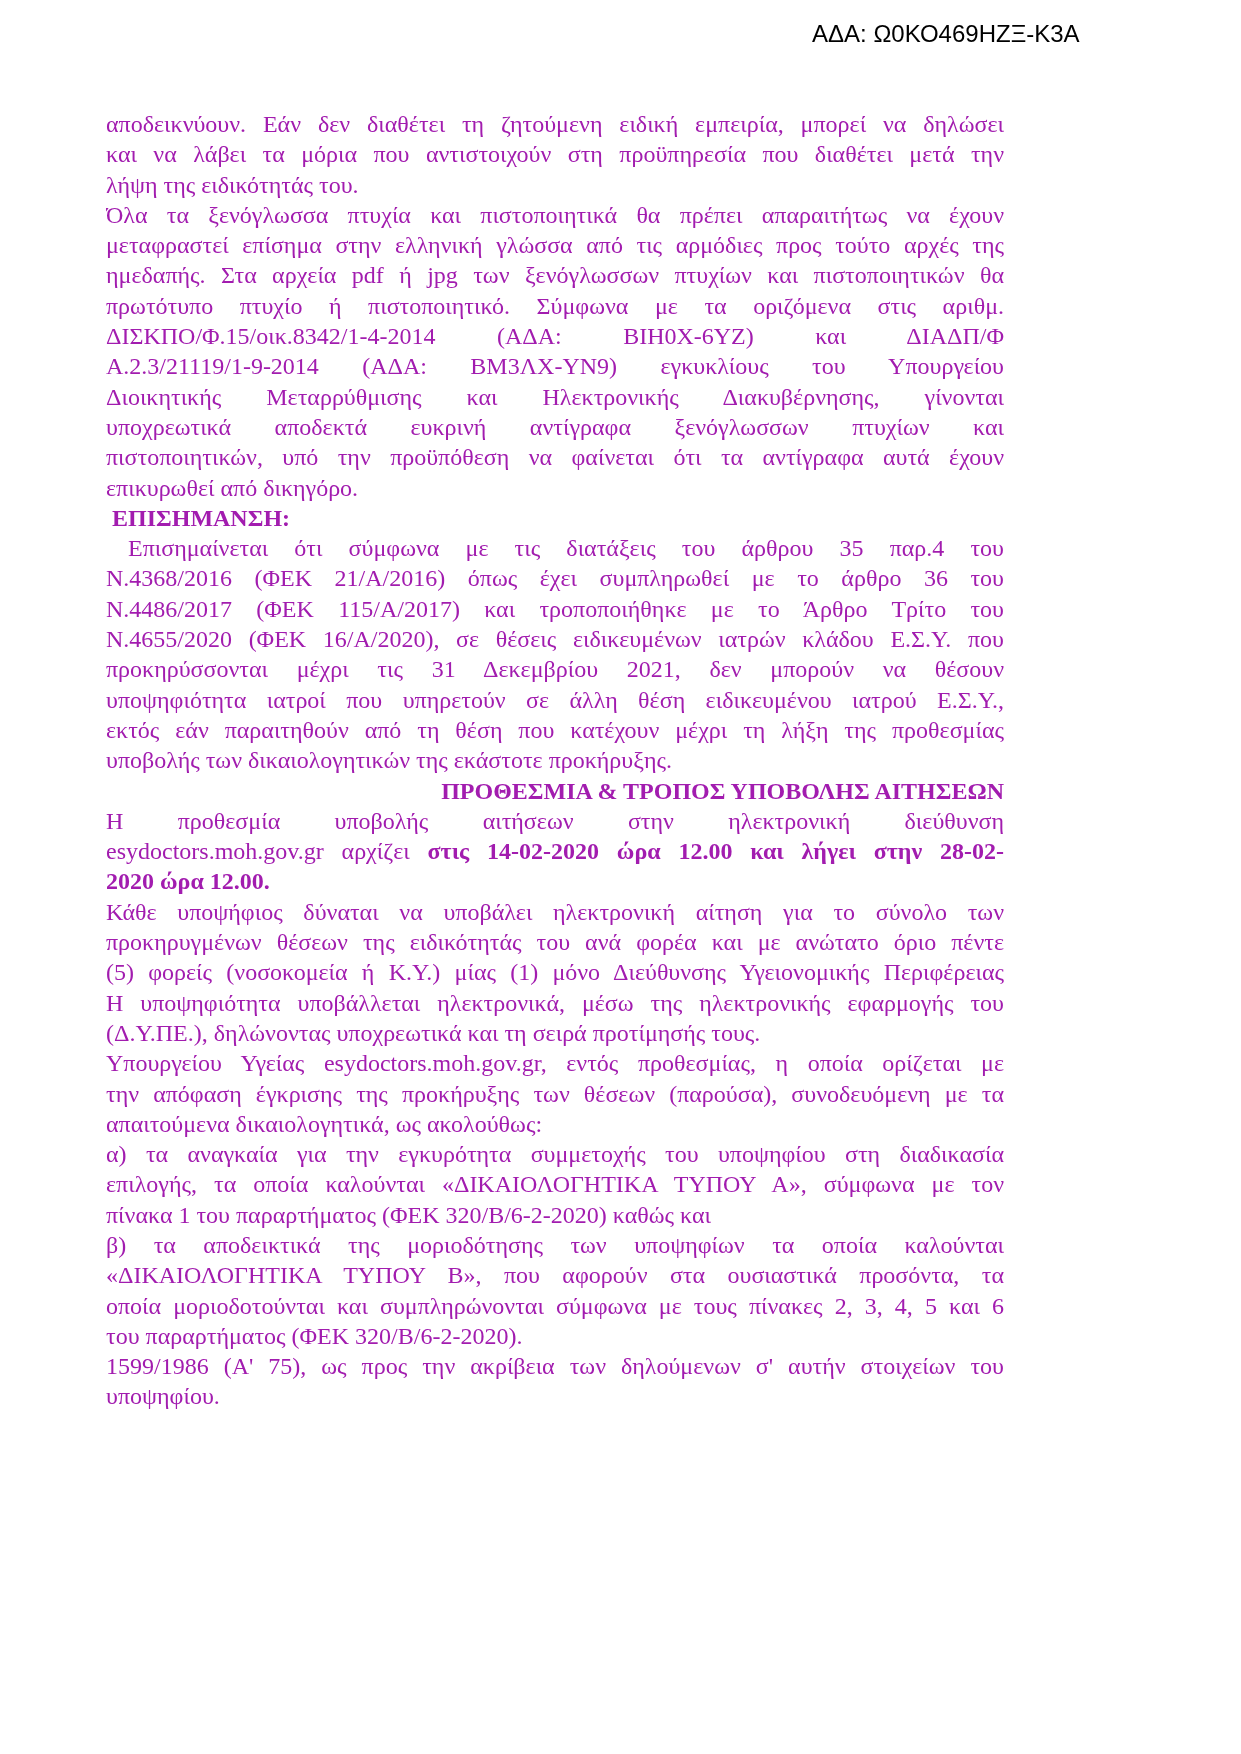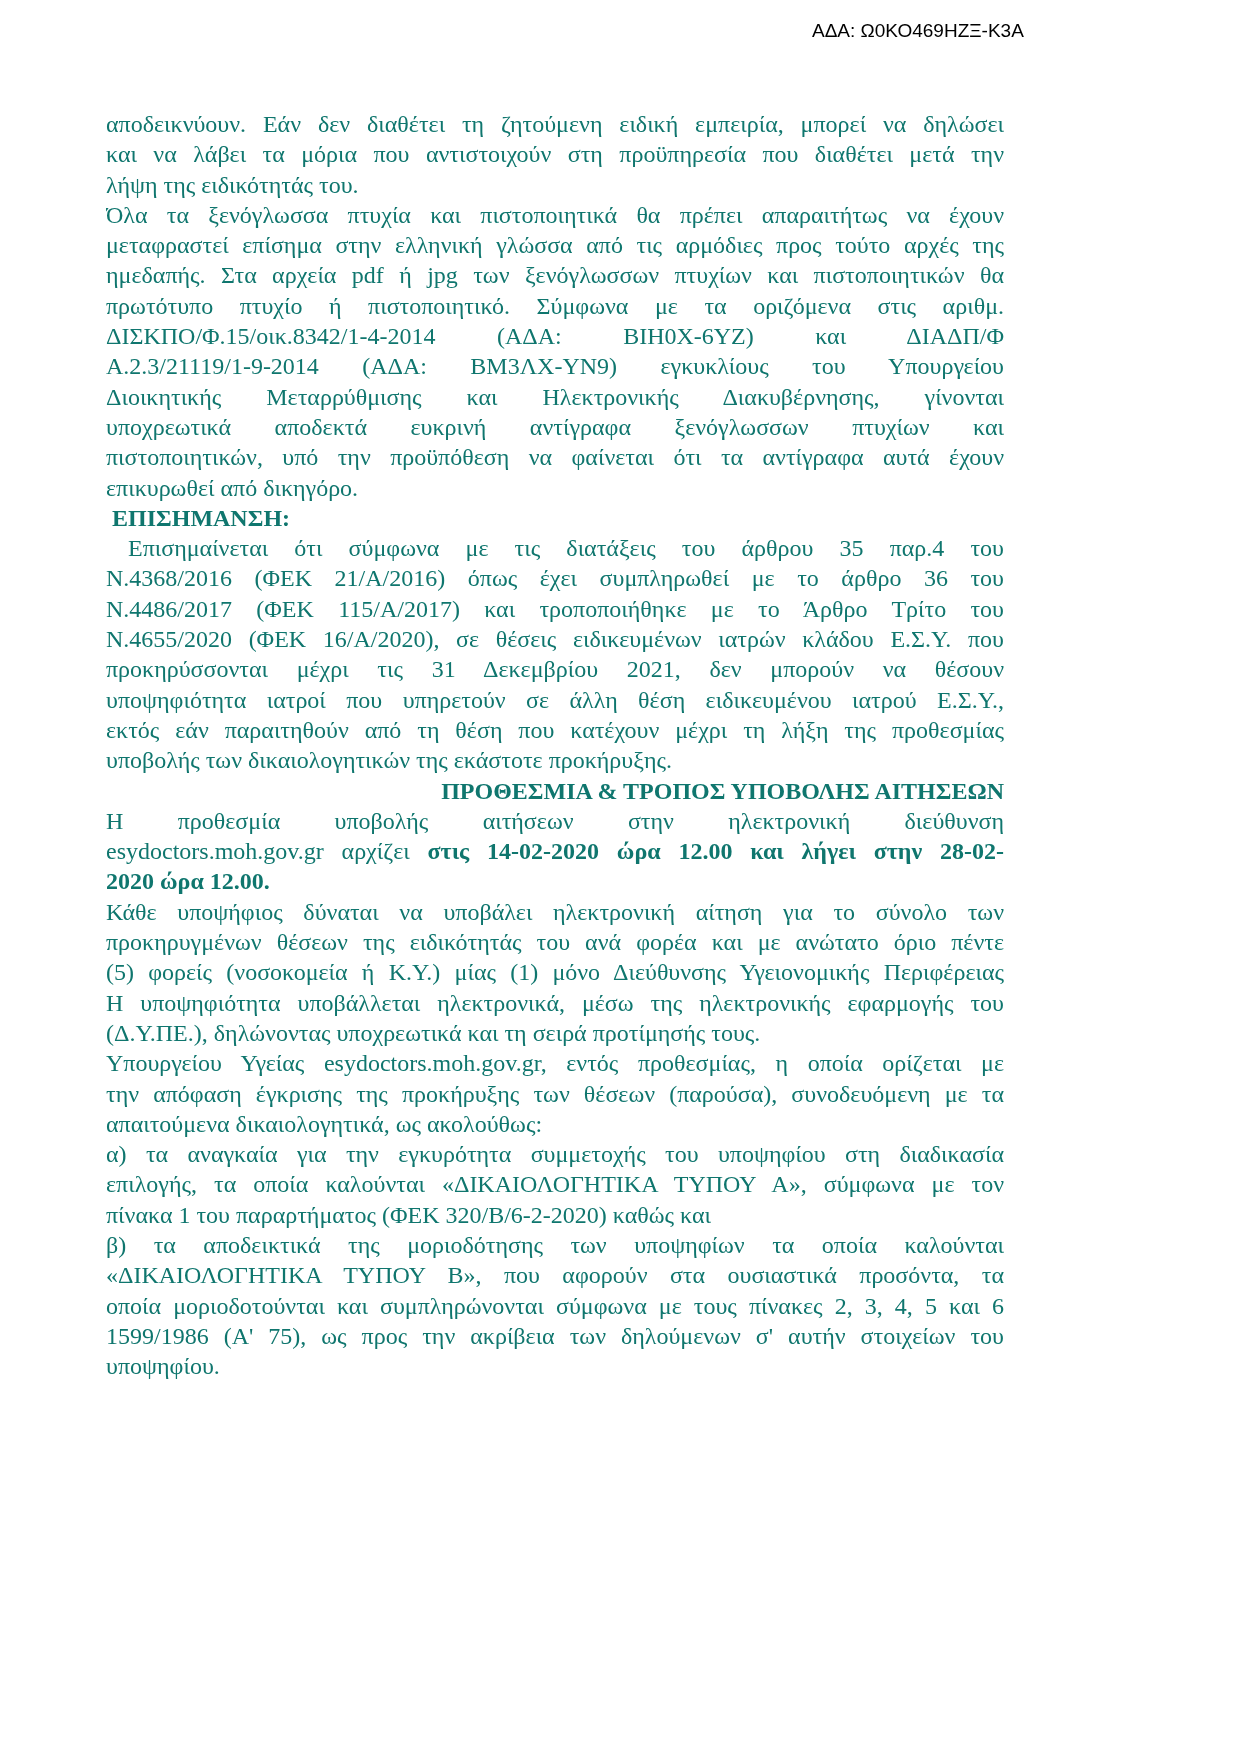--- a/index.html
+++ b/index.html
@@ -1,24 +1,24 @@
 <!DOCTYPE html>
 <html><head>
 <meta charset="utf-8">
 <style>
   html, body { margin: 0; padding: 0; background: #ffffff; }
   body { width: 1241px; height: 1754px; position: relative; overflow: hidden; }
   .ada {
     position: absolute; left: 812px; top: 20px;
-    font-family: "Liberation Sans", sans-serif; font-size: 19px; color: #000;
+    font-family: "Liberation Sans", sans-serif; font-size: 24px; color: #000;
     white-space: nowrap;
   }
   .page {
     position: absolute; left: 106px; top: 109px; width: 898px;
-    font-family: "Liberation Serif", serif; font-size: 24px; color: #0f766e;
+    font-family: "Liberation Serif", serif; font-size: 24px; color: #a21caf;
   }
   .ln {
     display: block; height: 30.3px; line-height: 30.3px;
     white-space: nowrap; overflow: visible;
   }
   .j { text-align: justify; text-align-last: justify; white-space: normal; overflow: hidden; }
   .c { text-align: right; }
   .b { font-weight: bold; }
   .u { text-decoration-thickness: 2px; text-underline-offset: 3px; }
 </style>
@@ -78,16 +78,17 @@
       <div class="ln">(Δ.Υ.ΠΕ.), δηλώνοντας υποχρεωτικά και τη σειρά προτίμησής τους.</div>
       <div class="ln j">Υπουργείου Υγείας esydoctors.moh.gov.gr, εντός προθεσμίας, η οποία ορίζεται με</div>
       <div class="ln j">την απόφαση έγκρισης της προκήρυξης των θέσεων (παρούσα), συνοδευόμενη με τα</div>
       <div class="ln">απαιτούμενα δικαιολογητικά, ως ακολούθως:</div>
       <div class="ln j"> α) τα αναγκαία για την εγκυρότητα συμμετοχής του υποψηφίου στη διαδικασία</div>
       <div class="ln j">επιλογής, τα οποία καλούνται «ΔΙΚΑΙΟΛΟΓΗΤΙΚΑ ΤΥΠΟΥ Α», σύμφωνα με τον</div>
       <div class="ln">πίνακα 1 του παραρτήματος (ΦΕΚ 320/Β/6-2-2020) καθώς και</div>
       <div class="ln j">β) τα αποδεικτικά της μοριοδότησης των υποψηφίων τα οποία καλούνται</div>
       <div class="ln j">«ΔΙΚΑΙΟΛΟΓΗΤΙΚΑ ΤΥΠΟΥ Β», που αφορούν στα ουσιαστικά προσόντα, τα</div>
       <div class="ln j">οποία μοριοδοτούνται και συμπληρώνονται σύμφωνα με τους πίνακες 2, 3, 4, 5 και 6</div>
+      <div class="ln">του παραρτήματος (ΦΕΚ 320/Β/6-2-2020).</div>
       <div class="ln j">1599/1986 (Α' 75), ως προς την ακρίβεια των δηλούμενων σ' αυτήν στοιχείων του</div>
       <div class="ln">υποψηφίου.</div>
     </div>
 </div>
 
 </body></html>

